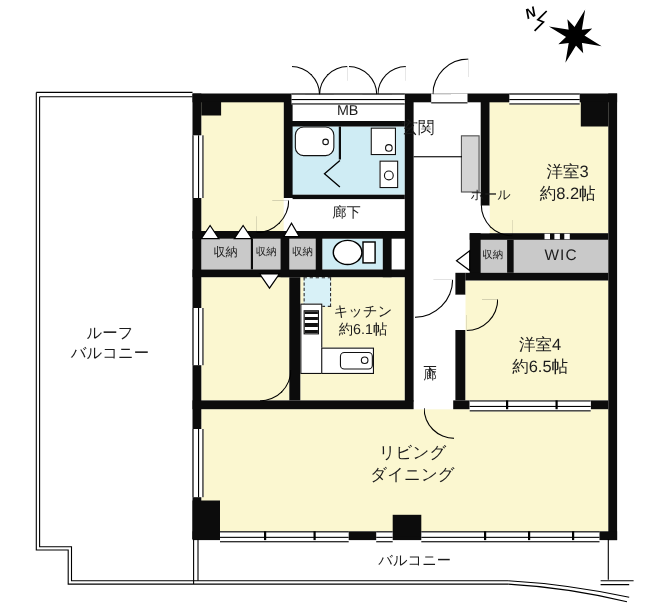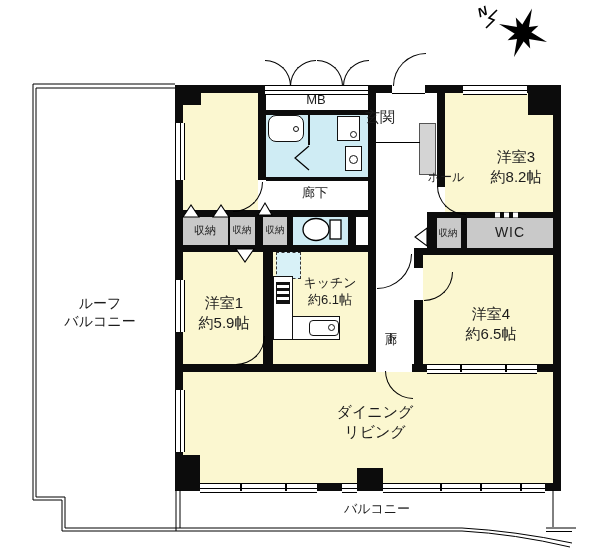--- a/index.html
+++ b/index.html
@@ -185,35 +185,31 @@
   </div>
   <div class="lbl" style="left:380px;top:117px;font-size:15px;">玄関</div>
   <div class="lbl" style="left:406px;top:178px;font-size:12px;margin-left:40px;">ホール</div>
   <div class="lbl" style="left:315px;top:193px;font-size:13px;">廊下</div>
   <div class="lbl vtext" style="left:390px;top:323px;font-size:12px;">廊下</div>
   <div class="lbl" style="left:205px;top:230px;font-size:11px;">収納</div>
   <div class="lbl" style="left:242px;top:230px;font-size:9.5px;">収納</div>
   <div class="lbl" style="left:275px;top:230px;font-size:9.5px;">収納</div>
   <div class="lbl" style="left:448px;top:233px;font-size:9.5px;">収納</div>
   <div class="lbl" style="left:510px;top:232px;font-size:14px;letter-spacing:1px;">WIC</div>
-  <div class="lbl" style="left:224px;top:313px;font-size:15px;">
-    <div>洋室1</div>
-    <div>約5.9帖</div>
-  </div>
   <div class="lbl" style="left:330px;top:291px;font-size:13px;">
     <div>キッチン</div>
     <div>約6.1帖</div>
   </div>
   <div class="lbl" style="left:491px;top:324px;font-size:15px;">
     <div>洋室4</div>
     <div>約6.5帖</div>
   </div>
   <div class="lbl" style="left:375px;top:422px;font-size:15px;">
+    <div>リビング</div>
     <div>ダイニング</div>
-    <div>リビング</div>
   </div>
   <div class="lbl" style="left:100px;top:312px;font-size:14px;">
     <div>ルーフ</div>
     <div>バルコニー</div>
   </div>
   <div class="lbl" style="left:377px;top:509px;font-size:13px;">バルコニー</div>
 
 </div>
 
 </body></html>

